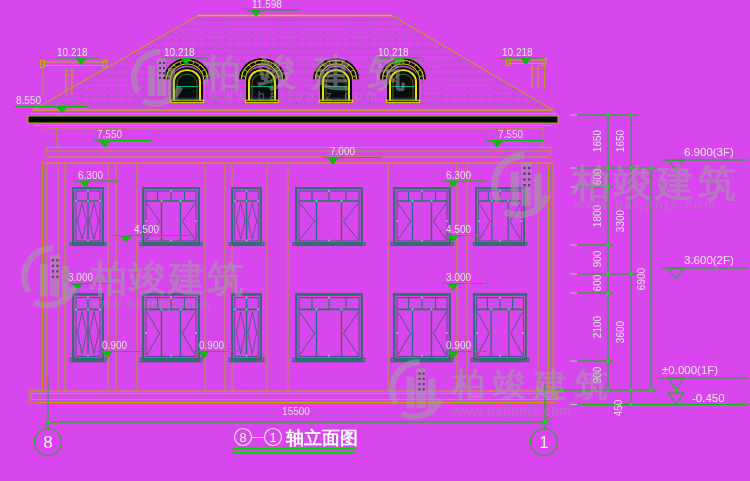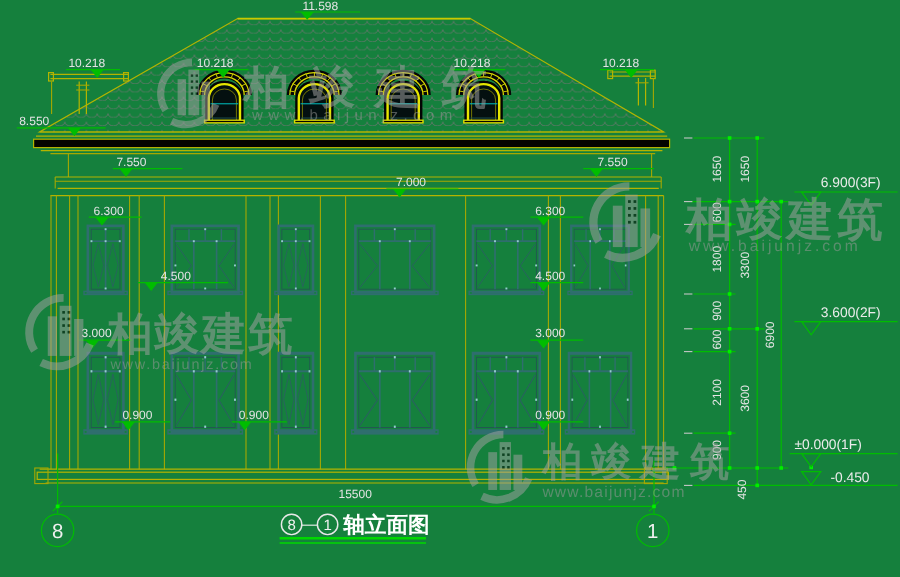--- a/index.html
+++ b/index.html
@@ -1,16 +1,16 @@
 <!DOCTYPE html>
 <html><head>
 <meta charset="utf-8">
 <style>
   html,body{margin:0;padding:0;background:#000;}
-  #stage{position:relative;width:750px;height:481px;background:#15803d;overflow:hidden;font-family:"Liberation Sans",sans-serif;}
+  #stage{position:relative;width:750px;height:481px;background:#d946ef;overflow:hidden;font-family:"Liberation Sans",sans-serif;}
   svg{display:block}
   .y{stroke:#b4b400;fill:none;stroke-width:1}
   .yb{stroke:#c9c900;fill:none}
   .y2{stroke:#a8a800;fill:none;stroke-width:0.9}
   .g{stroke:#00bd00;fill:none;stroke-width:1}
   .gt{fill:#00bd00;stroke:none}
   .got{stroke:#00bd00;fill:none;stroke-width:1}
   .dot{fill:#00ee00;stroke:none}
   .wd{stroke:#c8c8c8;stroke-width:0.9}
   text{font-family:"Liberation Sans",sans-serif}

